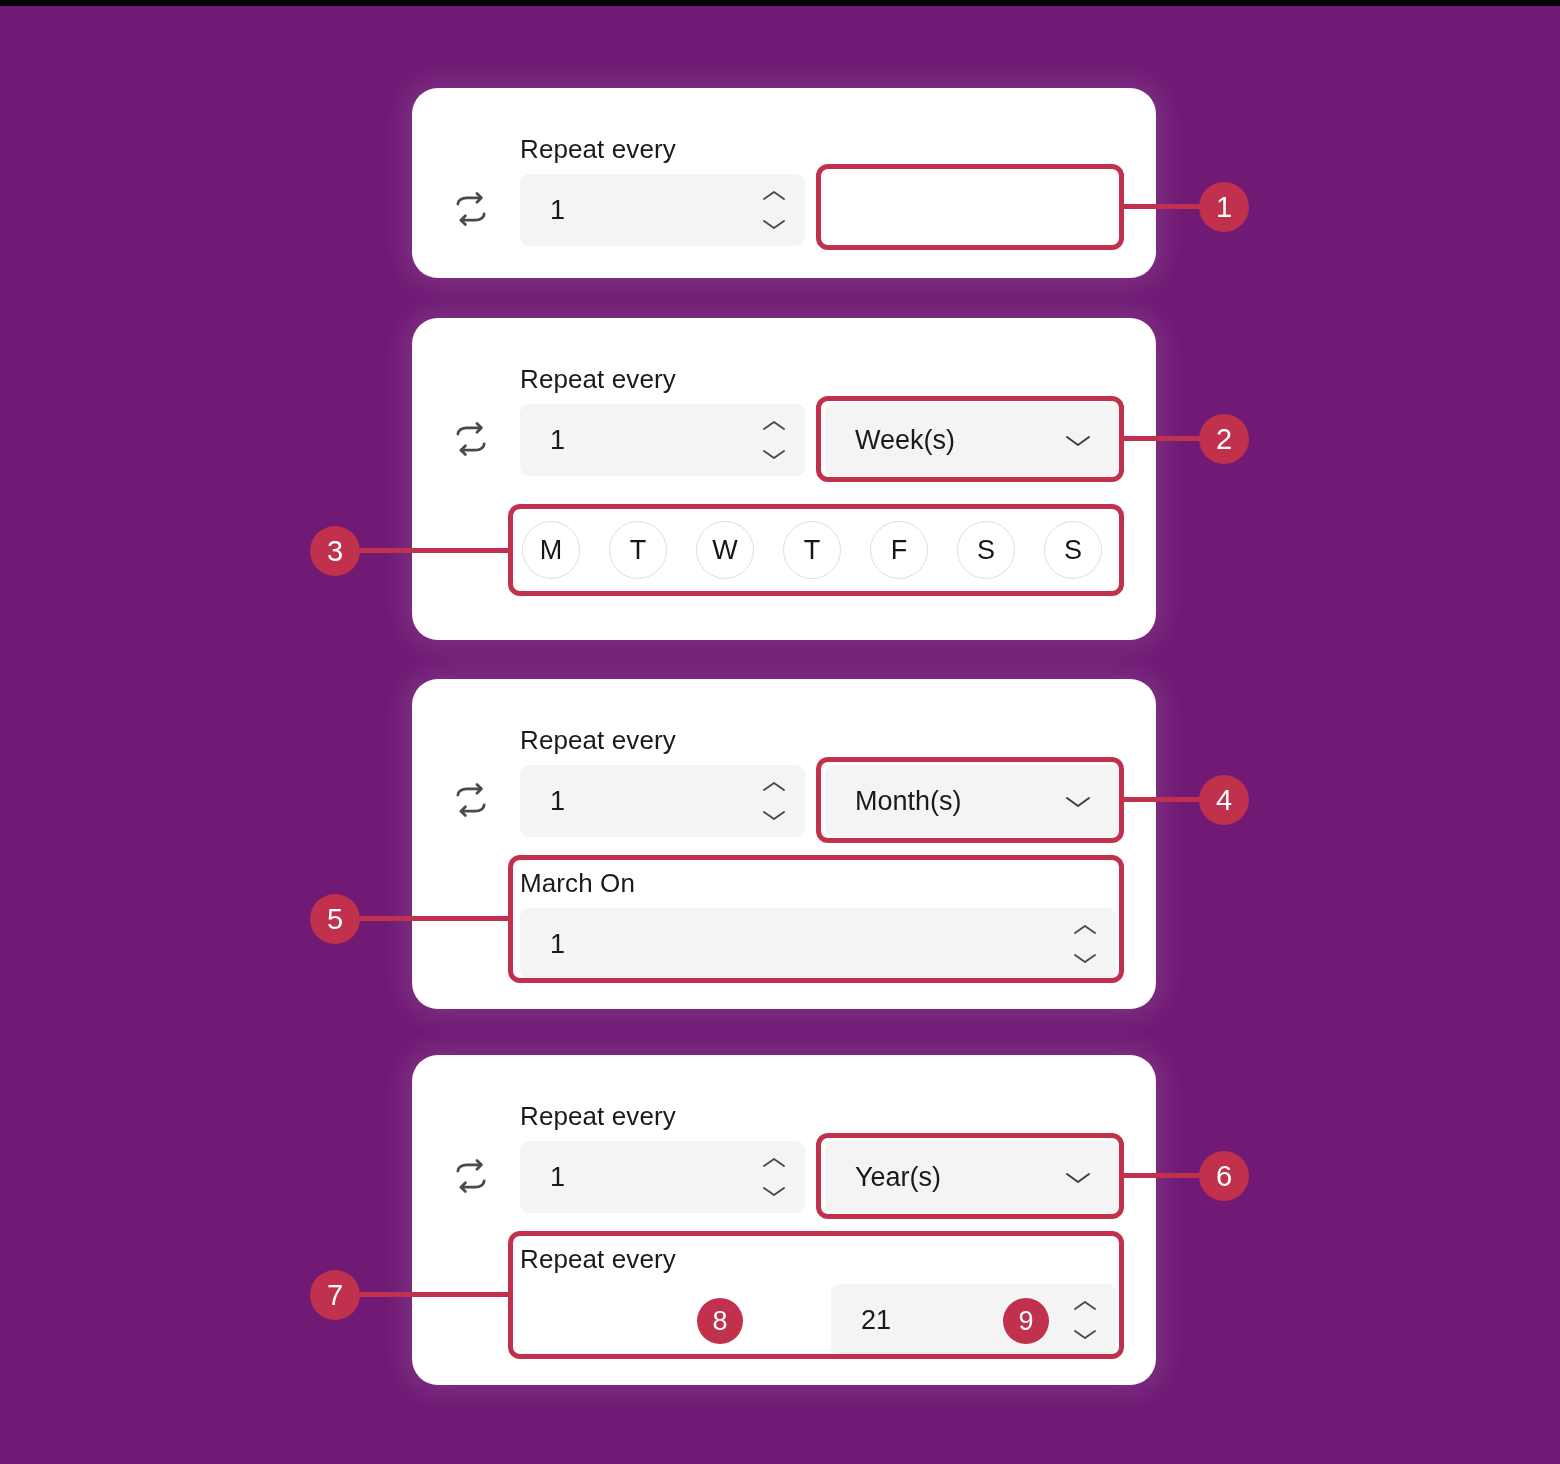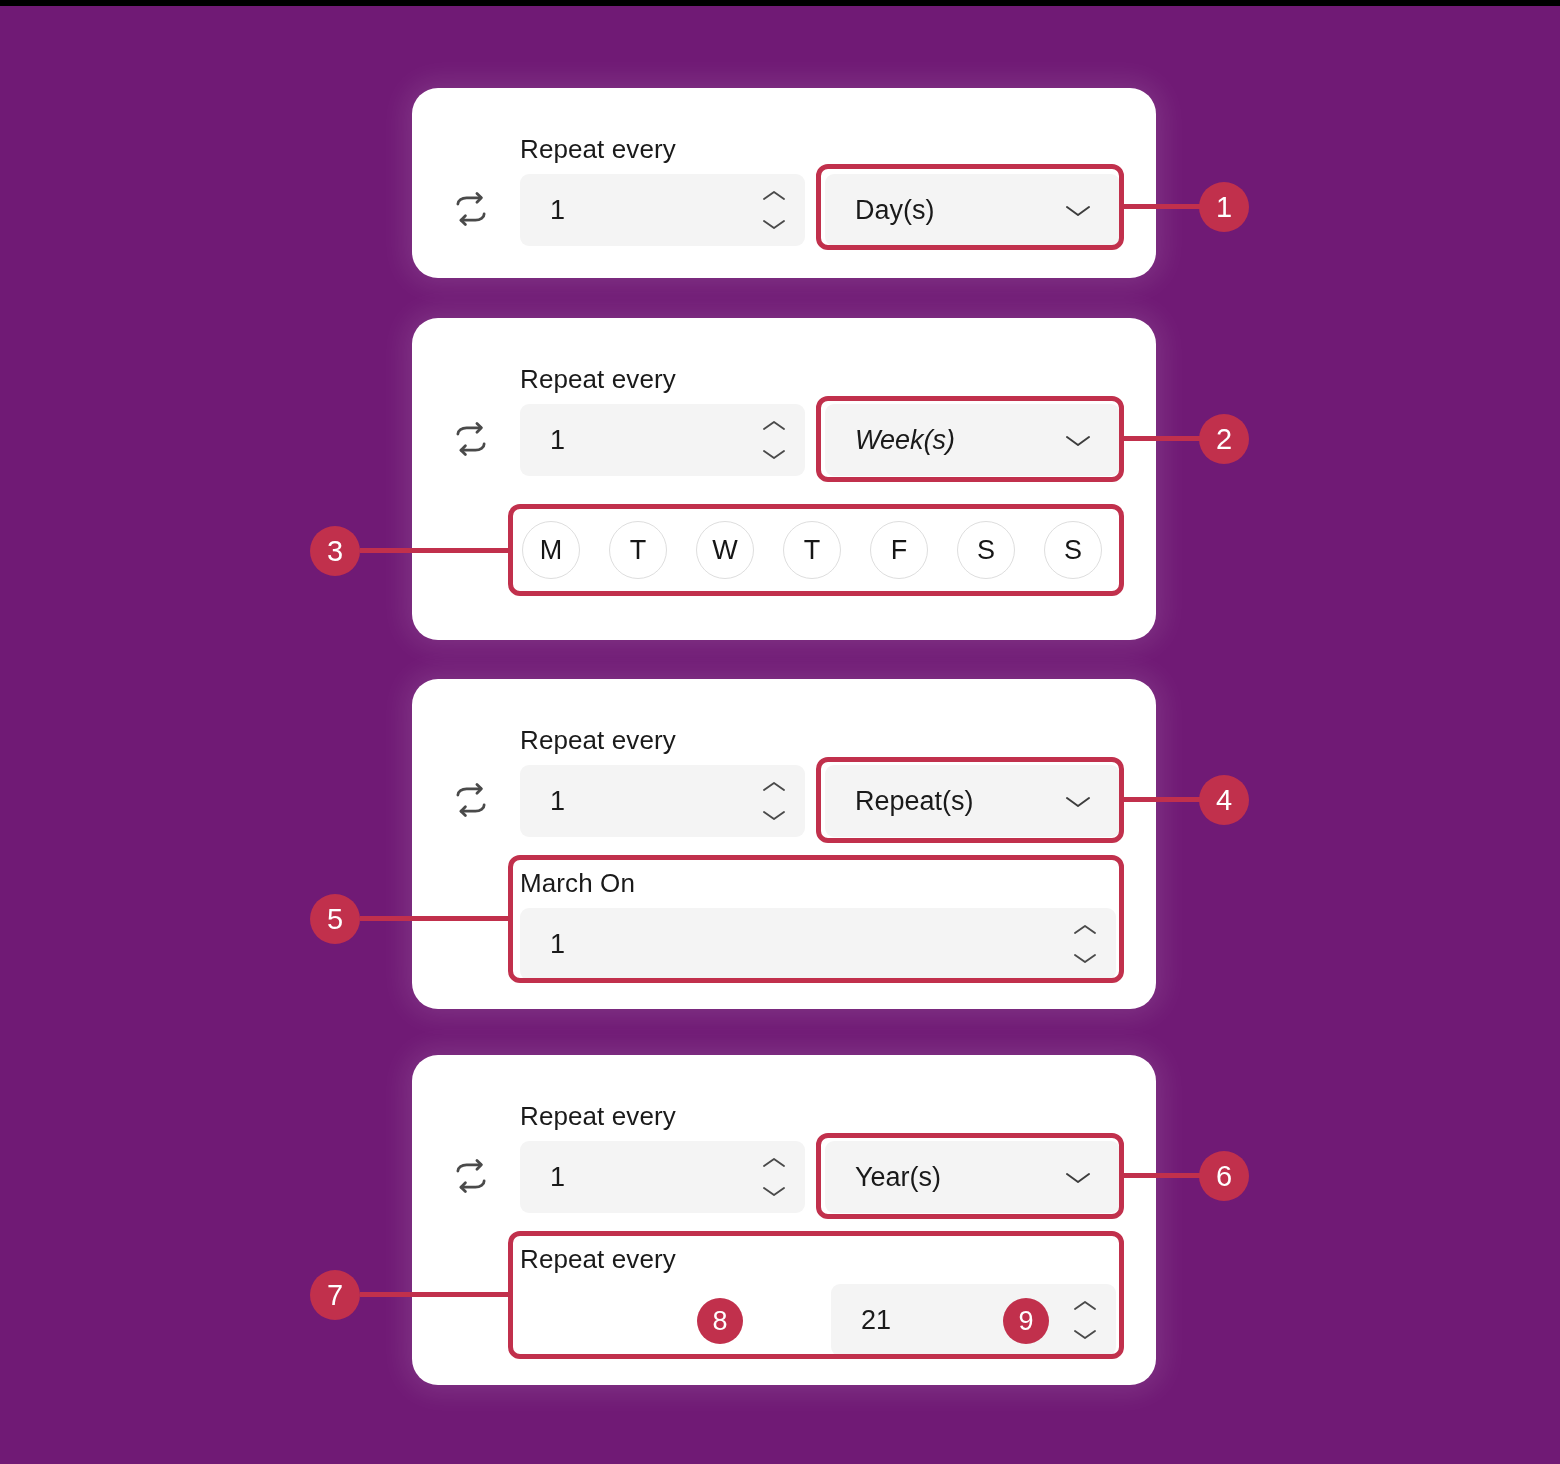--- a/index.html
+++ b/index.html
@@ -154,28 +154,20 @@
         <span class="val">1</span>
         <span class="stepper">
           <svg viewBox="0 0 26 14" fill="none" stroke="currentColor" stroke-width="1.9" stroke-linecap="round" stroke-linejoin="round">
               <polyline points="3,10 13,3 23,10"></polyline>
             </svg>
           <svg viewBox="0 0 26 14" fill="none" stroke="currentColor" stroke-width="1.9" stroke-linecap="round" stroke-linejoin="round">
               <polyline points="3,4 13,11 23,4"></polyline>
             </svg>
         </span>
       </div>
-      <div class="ctrl" style="left:413px; top:86px; width:295px; height:72px;">
-        <span class="val">Day(s)</span>
-        <span class="chev-down">
-          <svg viewBox="0 0 30 17" fill="none" stroke="currentColor" stroke-width="2" stroke-linecap="round" stroke-linejoin="round">
-              <polyline points="4,5 15,13 26,5"></polyline>
-            </svg>
-        </span>
-      </div>
     </div>
   </div>
   <div class="hl" style="left:816px; top:158px; width:308px; height:86px;"></div>
   <div class="connector" style="left:1122px; top:198px; width:108px;"></div>
   <div class="badge" style="left:1199px; top:176px;">1</div>
 
   <div class="card" style="left:412px; top:312px; width:744px; height:322px;">
     <div class="card-inner">
       <div class="repeat-icon" style="left:38px; top:100px;">
         <svg viewBox="0 0 24 24" fill="none" stroke="currentColor" stroke-width="1.6" stroke-linecap="round" stroke-linejoin="round">
@@ -190,21 +182,21 @@
         <span class="val">1</span>
         <span class="stepper">
           <svg viewBox="0 0 26 14" fill="none" stroke="currentColor" stroke-width="1.9" stroke-linecap="round" stroke-linejoin="round">
               <polyline points="3,10 13,3 23,10"></polyline>
             </svg>
           <svg viewBox="0 0 26 14" fill="none" stroke="currentColor" stroke-width="1.9" stroke-linecap="round" stroke-linejoin="round">
               <polyline points="3,4 13,11 23,4"></polyline>
             </svg>
         </span>
       </div>
-      <div class="ctrl" style="left:413px; top:86px; width:295px; height:72px;font-style:italic;">
+      <div class="ctrl" style="left:413px; top:86px; width:295px; height:72px;">
         <span class="val">Week(s)</span>
         <span class="chev-down">
           <svg viewBox="0 0 30 17" fill="none" stroke="currentColor" stroke-width="2" stroke-linecap="round" stroke-linejoin="round">
               <polyline points="4,5 15,13 26,5"></polyline>
             </svg>
         </span>
       </div>
       <div class="day-row" style="left:110px; top:203px;">
         <div class="day-circle">M</div>
         <div class="day-circle">T</div>
@@ -240,21 +232,21 @@
         <span class="stepper">
           <svg viewBox="0 0 26 14" fill="none" stroke="currentColor" stroke-width="1.9" stroke-linecap="round" stroke-linejoin="round">
               <polyline points="3,10 13,3 23,10"></polyline>
             </svg>
           <svg viewBox="0 0 26 14" fill="none" stroke="currentColor" stroke-width="1.9" stroke-linecap="round" stroke-linejoin="round">
               <polyline points="3,4 13,11 23,4"></polyline>
             </svg>
         </span>
       </div>
       <div class="ctrl" style="left:413px; top:86px; width:295px; height:72px;">
-        <span class="val">Repeat(s)</span>
+        <span class="val">Month(s)</span>
         <span class="chev-down">
           <svg viewBox="0 0 30 17" fill="none" stroke="currentColor" stroke-width="2" stroke-linecap="round" stroke-linejoin="round">
               <polyline points="4,5 15,13 26,5"></polyline>
             </svg>
         </span>
       </div>
       <div class="field-label" style="left:108px; top:189px;">March On</div>
       <div class="ctrl" style="left:108px; top:229px; width:596px; height:72px;">
         <span class="val">1</span>
         <span class="stepper">

